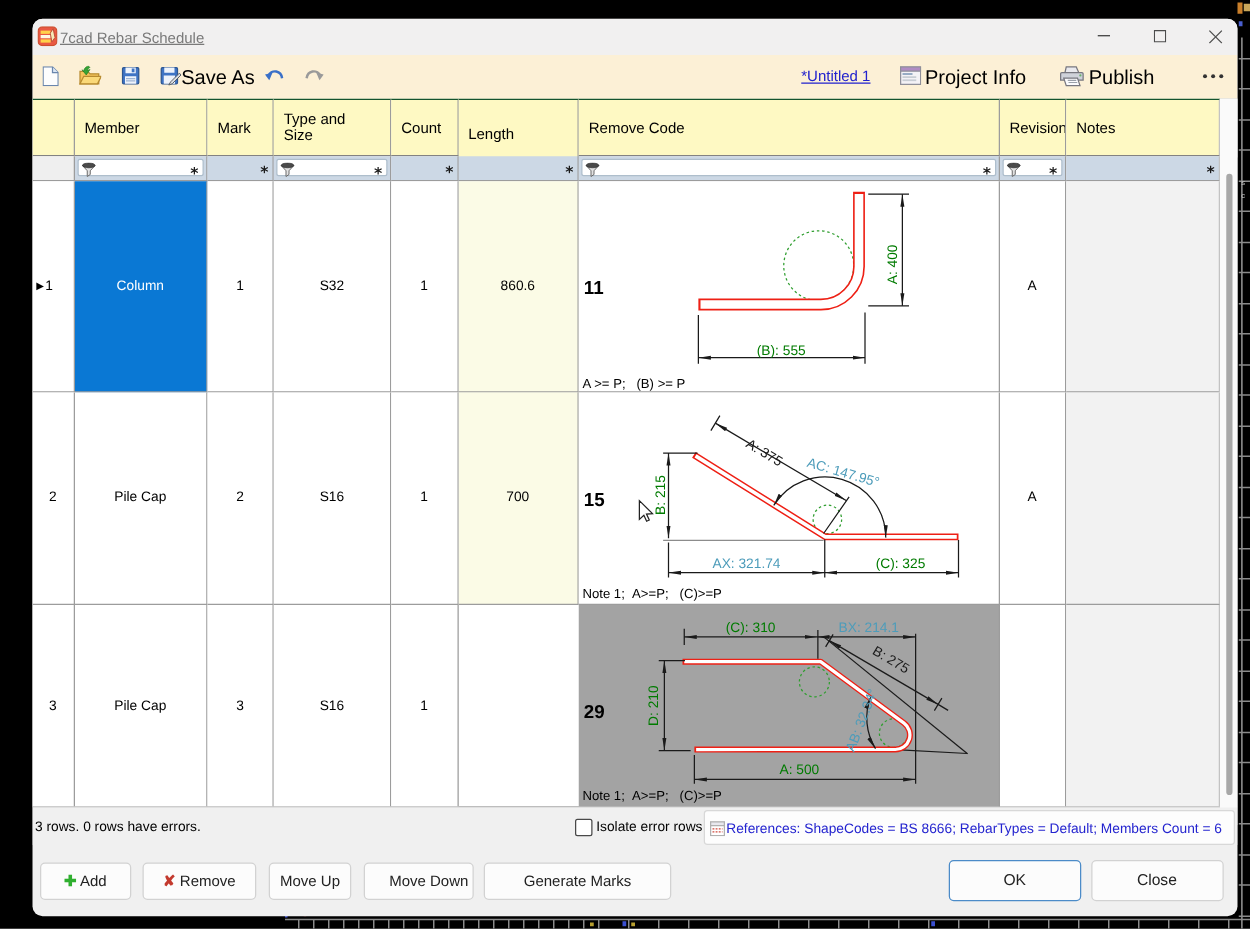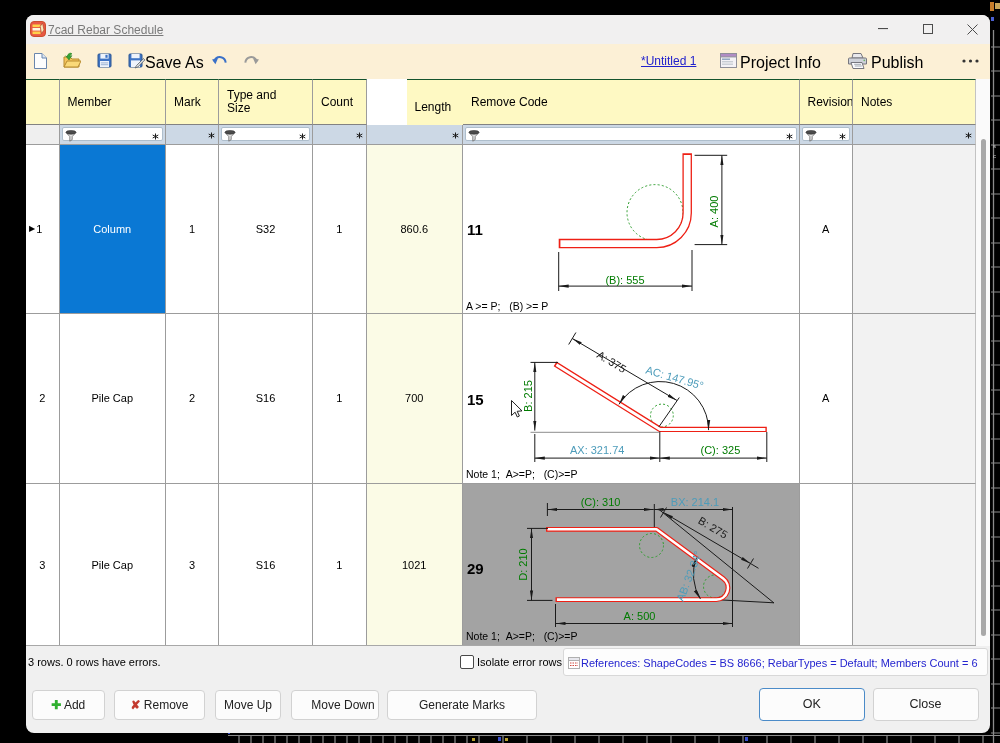--- a/index.html
+++ b/index.html
@@ -152,21 +152,21 @@
 
   <div class="grid" id="grid">
 
     <div class="cell hcell" style="left:0;top:0;width:33.5px;height:46px;"></div>
     <div class="cell hcell" style="left:33.5px;top:0;width:106.5px;height:46px;">Member</div>
     <div class="cell hcell" style="left:140px;top:0;width:53px;height:46px;">Mark</div>
     <div class="cell hcell" style="left:193px;top:0;width:94px;height:46px;">
         <span>Type and<br>Size</span>
       </div>
     <div class="cell hcell" style="left:287px;top:0;width:53.5px;height:46px;">Count</div>
-    <div class="cell hcell" style="left:340.5px;top:0;width:96.5px;height:56px;margin-left:40px;">Length</div>
+    <div class="cell hcell" style="left:340.5px;top:0;width:96.5px;height:56px;">Length</div>
     <div class="cell hcell" style="left:437px;top:0;width:336.5px;height:46px;">Remove Code</div>
     <div class="cell hcell" style="left:773.5px;top:0;width:53.5px;height:46px;overflow:hidden;">Revision</div>
     <div class="cell hcell" style="left:827px;top:0;width:122.5px;height:46px;border-right:1px solid #c3c3c3;">Notes</div>
     <div class="abs" style="left:949.5px;top:0;width:14.5px;height:46px;background:#fff;border-top:1px solid #9c9c9c;"></div>
 
     <div class="cell fcell" style="left:0;top:46px;width:33.5px;height:20px;background:#efefef;"></div>
     <div class="cell fcell" style="left:33.5px;top:46px;width:106.5px;height:20px;">
       <div class="finput">
           <svg class="abs" style="left:2px;top:2px" width="12" height="12" viewBox="0 0 12 12">
             <path d="M1,2.4 L11,2.4 L7.2,6.6 L7.2,9.6 L4.8,11.2 L4.8,6.6 Z" fill="#e2e2e2" stroke="#6a6a6a" stroke-width="0.8"></path>
@@ -295,21 +295,20 @@
       </svg>
     </div>
     <div class="cell bcell" style="left:773.5px;top:234.5px;width:53.5px;height:170.5px;">A</div>
     <div class="cell bcell" style="left:827px;top:234.5px;width:122.5px;height:170.5px;background:#f2f2f2;border-right:1px solid #c3c3c3;"></div>
 
     <div class="cell bcell" style="left:0;top:405px;width:33.5px;height:161px;border-bottom:none;">3</div>
     <div class="cell bcell" style="left:33.5px;top:405px;width:106.5px;height:161px;border-bottom:none;">Pile Cap</div>
     <div class="cell bcell" style="left:140px;top:405px;width:53px;height:161px;border-bottom:none;">3</div>
     <div class="cell bcell" style="left:193px;top:405px;width:94px;height:161px;border-bottom:none;">S16</div>
     <div class="cell bcell" style="left:287px;top:405px;width:53.5px;height:161px;border-bottom:none;">1</div>
-    <div class="cell bcell" style="left:340.5px;top:405px;width:96.5px;height:161px;background:#fbfbe6;border-bottom:none;">1021</div>
     <div class="cell" style="left:437px;top:405px;width:336.5px;height:161px;background:#a3a3a3;" id="shape3">
       <svg width="336" height="161" viewBox="0 0 336 161" style="position:absolute;left:0;top:0;">
         <circle cx="188.5" cy="61.5" r="12" fill="none" stroke="#2f9e2f" stroke-width="1" stroke-dasharray="2,2.2"></circle>
         <circle cx="252" cy="102.5" r="11.5" fill="none" stroke="#2f9e2f" stroke-width="1" stroke-dasharray="2,2.2"></circle>
         <g class="dimg">
           <path d="M196,25.5 L311,119"></path>
           <path d="M253.3,115.7 L311,118.8"></path>
           <path d="M269.5,23 V143"></path>
         </g>
         <path d="M83,45.3 H193.5 L260.2,94.5 A11.7,11.7 0 0 1 253.3,115.6 H92.5" fill="none" stroke="#ee2015" stroke-width="4.8" stroke-linejoin="round"></path>

